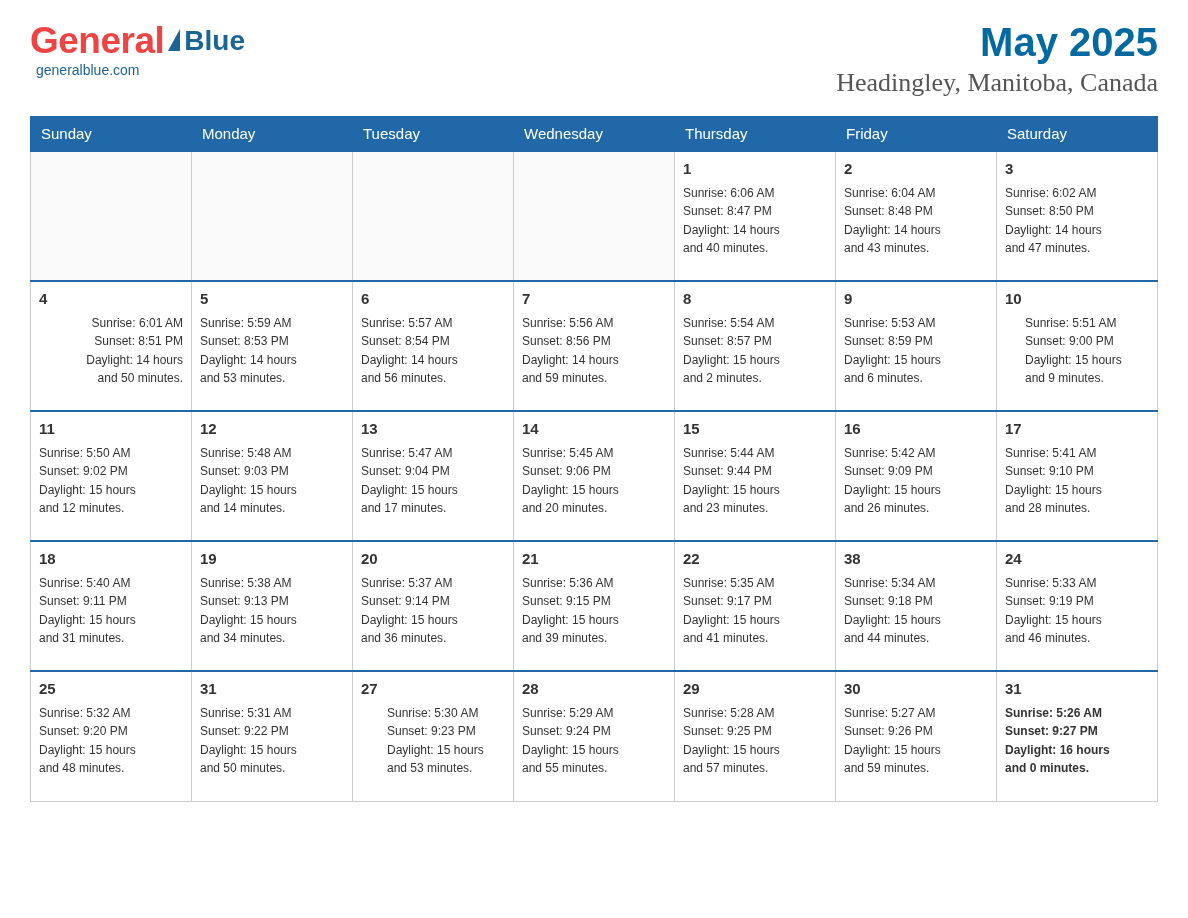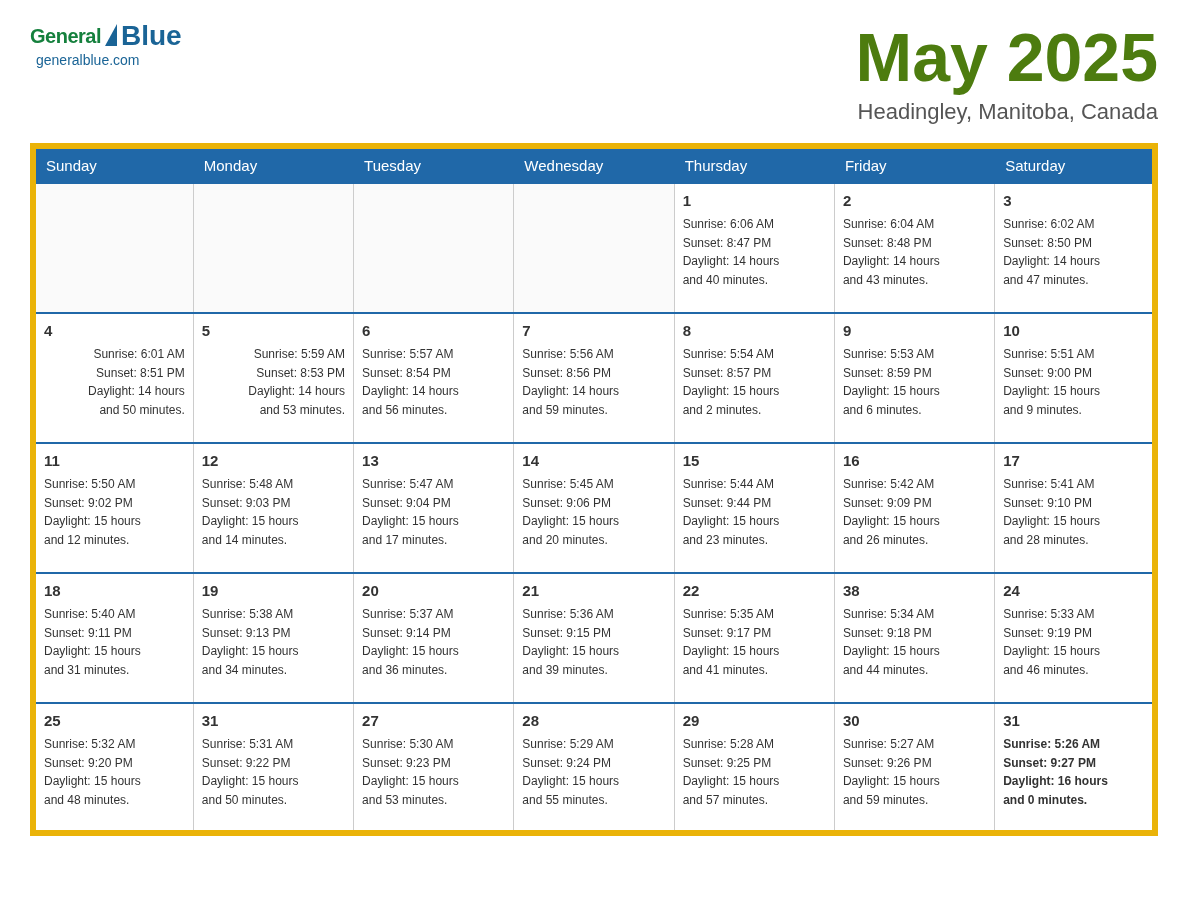--- a/index.html
+++ b/index.html
@@ -20,23 +20,23 @@
     .logo {
       display: flex;
       flex-direction: column;
       align-items: flex-start;
     }
     .logo-top {
       display: flex;
       align-items: center;
     }
     .logo-general {
-      font-size: 20px;
+      font-size: 37px;
       font-weight: bold;
-      color: #15803d;
+      color: #ef4444;
       letter-spacing: -0.5px;
     }
     .logo-triangle {
       width: 0;
       height: 0;
       border-left: 12px solid transparent;
       border-right: 0px solid transparent;
       border-bottom: 22px solid #1a6496;
       margin-left: 4px;
       margin-bottom: 2px;
@@ -50,34 +50,35 @@
     .logo-subtitle {
       font-size: 14px;
       color: #1a6496;
       margin-top: 0px;
       margin-left: 6px;
     }
     .title-block {
       text-align: right;
     }
     .month-year {
-      font-size: 68px;
+      font-size: 40px;
       font-weight: bold;
-      color: #4d7c0f;
+      color: #0369a1;
       line-height: 1.1;
     }
     .location {
-      font-size: 22px;
+      font-size: 26px;
       color: #555;
       margin-top: 4px;
+      font-family: Liberation Serif, serif;
     }
     .calendar {
       width: 100%;
       border-collapse: collapse;
-      border: 6px solid #eab308;
+      border: 1px solid #eab308;
     }
     .calendar th {
       background-color: #2068a8;
       color: #fff;
       font-size: 15px;
       font-weight: normal;
       padding: 8px 10px;
       text-align: left;
       border: 1px solid #2068a8;
     }
@@ -171,21 +172,21 @@
       <tr class="week-row">
         <td>
           <span class="day-number">4</span>
           <div class="day-info" style="white-space: pre-line; text-align: right;">Sunrise: 6:01 AM
 Sunset: 8:51 PM
 Daylight: 14 hours
 and 50 minutes.</div>
         </td>
         <td>
           <span class="day-number">5</span>
-          <div class="day-info" style="white-space: pre-line; text-align: right;">Sunrise: 5:59 AM
+          <div class="day-info" style="white-space: pre-line;">Sunrise: 5:59 AM
 Sunset: 8:53 PM
 Daylight: 14 hours
 and 53 minutes.</div>
         </td>
         <td>
           <span class="day-number">6</span>
           <div class="day-info" style="white-space: pre-line;">Sunrise: 5:57 AM
 Sunset: 8:54 PM
 Daylight: 14 hours
 and 56 minutes.</div>
@@ -206,21 +207,21 @@
         </td>
         <td>
           <span class="day-number">9</span>
           <div class="day-info" style="white-space: pre-line;">Sunrise: 5:53 AM
 Sunset: 8:59 PM
 Daylight: 15 hours
 and 6 minutes.</div>
         </td>
         <td>
           <span class="day-number">10</span>
-          <div class="day-info" style="white-space: pre-line;">Sunrise: 5:51 AM
+          <div class="day-info" style="white-space: pre-line; margin-left: 20px;">Sunrise: 5:51 AM
 Sunset: 9:00 PM
 Daylight: 15 hours
 and 9 minutes.</div>
         </td>
       </tr>
       <tr class="week-row">
         <td>
           <span class="day-number">11</span>
           <div class="day-info" style="white-space: pre-line;">Sunrise: 5:50 AM
 Sunset: 9:02 PM
@@ -331,21 +332,21 @@
         </td>
         <td>
           <span class="day-number">31</span>
           <div class="day-info" style="white-space: pre-line;">Sunrise: 5:31 AM
 Sunset: 9:22 PM
 Daylight: 15 hours
 and 50 minutes.</div>
         </td>
         <td>
           <span class="day-number">27</span>
-          <div class="day-info" style="white-space: pre-line;">Sunrise: 5:30 AM
+          <div class="day-info" style="white-space: pre-line; margin-left: 26px;">Sunrise: 5:30 AM
 Sunset: 9:23 PM
 Daylight: 15 hours
 and 53 minutes.</div>
         </td>
         <td>
           <span class="day-number">28</span>
           <div class="day-info" style="white-space: pre-line;">Sunrise: 5:29 AM
 Sunset: 9:24 PM
 Daylight: 15 hours
 and 55 minutes.</div>

